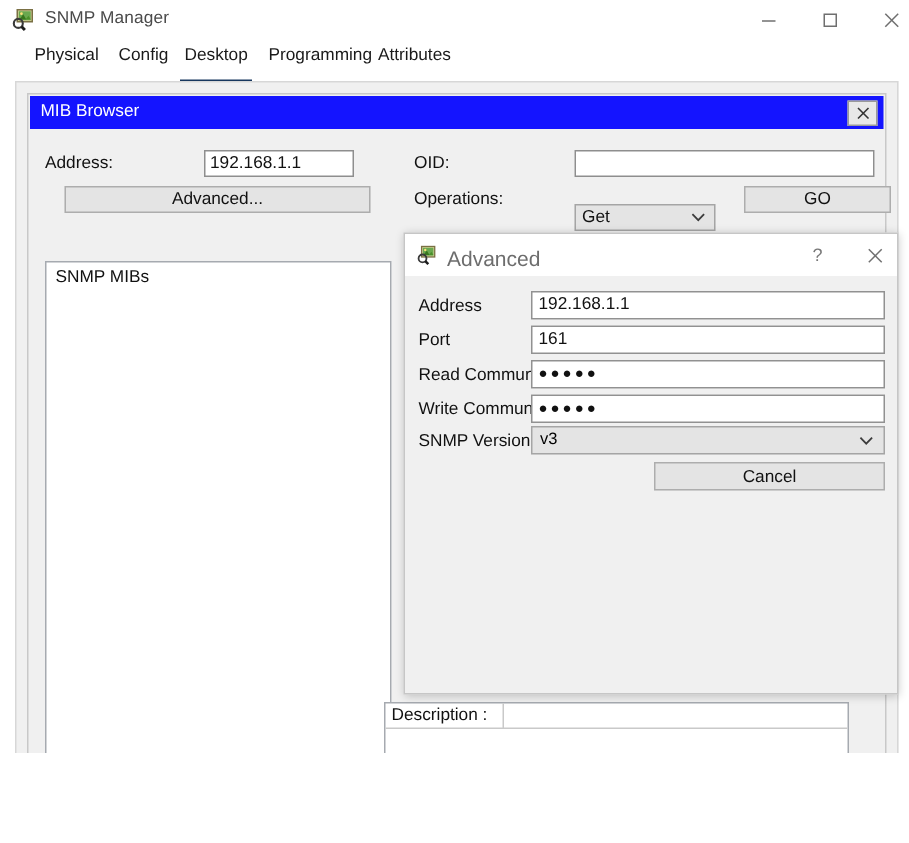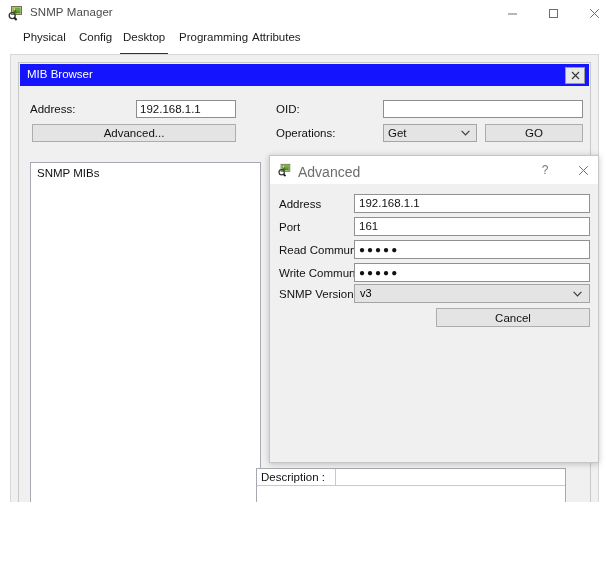--- a/index.html
+++ b/index.html
@@ -143,20 +143,21 @@
     position: absolute;
     background: #e4e4e4;
     border: 1px solid #adadad;
     box-sizing: border-box;
     font-family: "Liberation Sans", sans-serif;
     font-size: 11.5px;
     color: #111111;
     display: flex;
     align-items: center;
     justify-content: center;
+    margin-left: 11px;
   }
   .combo {
     position: absolute;
     background: #e4e4e4;
     border: 1px solid #a5a5a5;
     box-sizing: border-box;
     font-size: 11.5px;
     color: #111111;
   }
   .combo .combo-val {
@@ -386,31 +387,31 @@
 
   <span class="lbl" style="left:30px; top:103px;">Address:</span>
   <div class="txtbox" style="left:136px; top:100px; width:100px; height:18px;">192.168.1.1</div>
 
   <div class="btn" style="left:32px; top:124px; width:204px; height:18px;">Advanced...</div>
 
   <span class="lbl" style="left:276px; top:103px;">OID:</span>
   <div class="txtbox" style="left:383px; top:100px; width:200px; height:18px;"></div>
 
   <span class="lbl" style="left:276px; top:127px;">Operations:</span>
-  <div class="combo" style="left:383px; top:124px; width:94px; height:18px;">
+  <div class="combo" style="left:383px; top:136px; width:94px; height:18px;">
     <span class="combo-val">Get</span>
     <span class="combo-arrow">
       <svg class="chev" width="9" height="6" viewBox="0 0 9 6">
         <path d="M0.6 0.8 L4.5 4.8 L8.4 0.8" fill="none" stroke="#3c3c3c" stroke-width="1.2"></path>
       </svg>
     </span>
   </div>
   <div class="btn" style="left:485px; top:124px; width:98px; height:18px;">GO</div>
 
-  <div class="panel" style="left:30px; top:162px; width:231px; height:360px;">
+  <div class="panel" style="left:30px; top:174px; width:231px; height:360px;">
     <span class="tree-header">SNMP MIBs</span>
   </div>
 
   <div class="desc-table" style="left:256px; top:468px; width:310px; height:54px;">
     <div class="desc-row-top">
       <span class="desc-label">Description :</span>
       <div class="desc-col-split"></div>
     </div>
     <div style="position:absolute; left:78px; top:0; width:1px; height:17px;"></div>
   </div>

